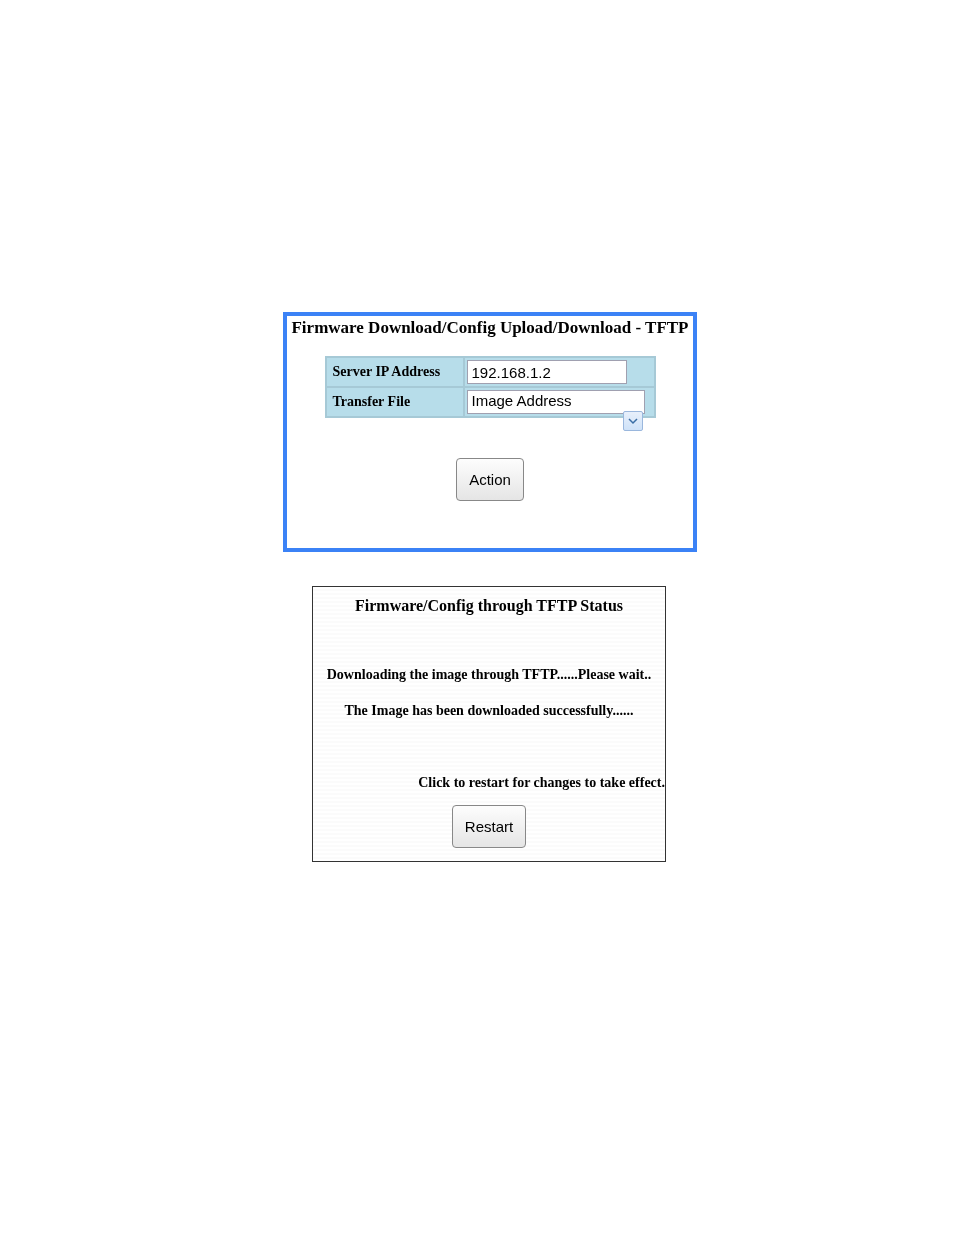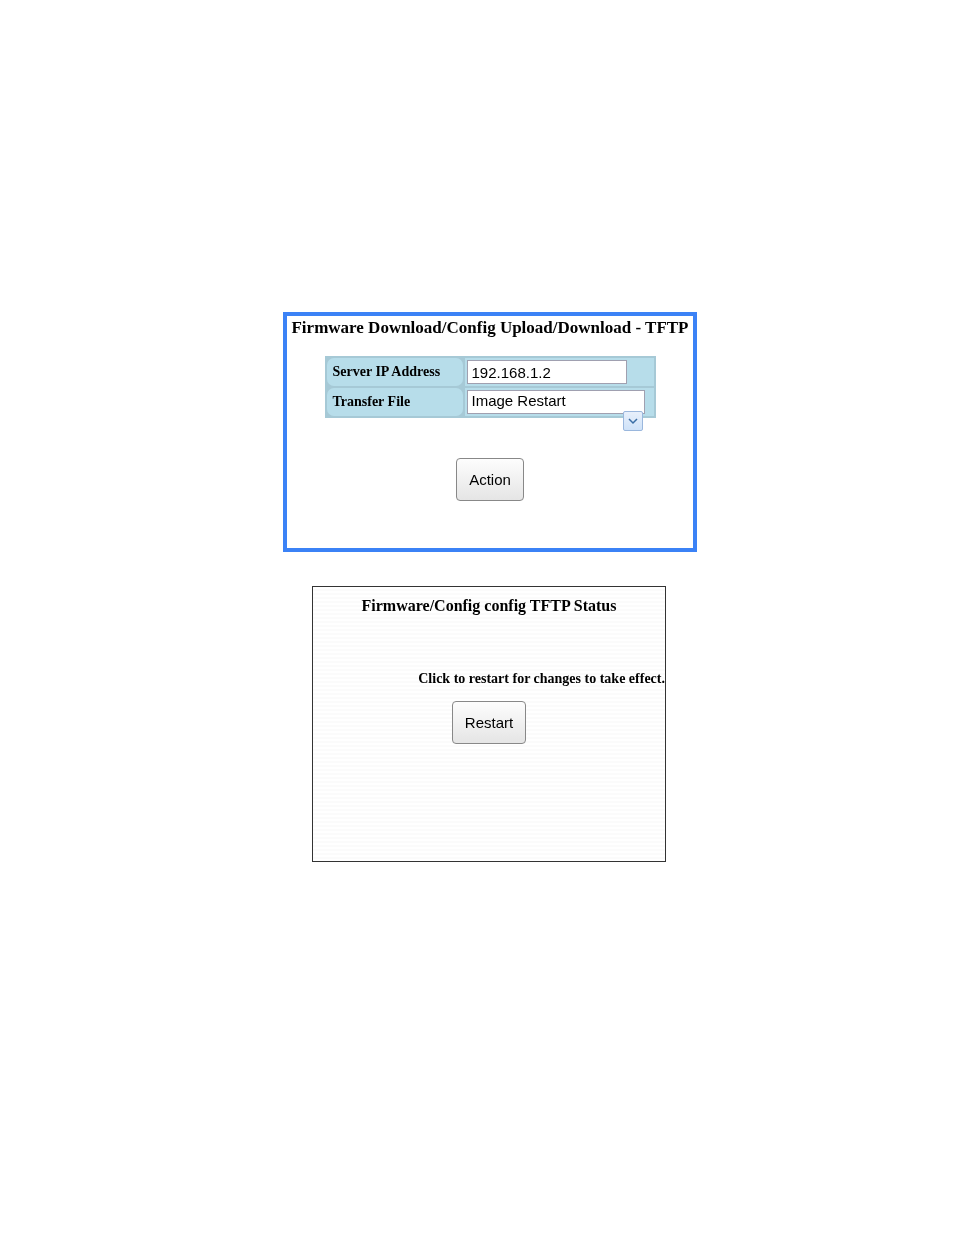--- a/index.html
+++ b/index.html
@@ -42,21 +42,20 @@
 }
 .formtable .lab {
   background: #b7ddea;
   font-weight: bold;
   font-size: 14px;
   font-family: "Times New Roman", Times, serif;
   padding: 5px 6px;
   white-space: nowrap;
   color: #000;
   width: 124px;
-  border-radius: 7px;
 }
 .formtable .inp {
   background: #b7ddea;
   padding: 2px;
   width: 185px;
 }
 .textinput {
   font-family: Arial, Helvetica, sans-serif;
   font-size: 15px;
   border: 1px solid #a0a0b0;
@@ -165,37 +164,39 @@
           <tr>
         <td class="lab">Server IP Address</td>
         <td class="inp">
           <input class="textinput" type="text" value="192.168.1.2" style="">
         </td>
       </tr>
       <tr>
         <td class="lab">Transfer File</td>
         <td class="inp">
           <span class="selectwrap">
-            <span class="selval">Image Restart</span>
+            <span class="selval">Image Address</span>
             <span class="arrowbtn">
               <svg width="10" height="10" viewBox="0 0 10 10">
                     <path d="M1 3 L5 7 L9 3" fill="none" stroke="#3a6ea5" stroke-width="1.5"></path>
                   </svg>
             </span>
           </span>
         </td>
       </tr>
     </tbody>
       </table>
     <div class="actionwrap">
       <button class="btn">Action</button>
     </div>
   </div>
 
   <div class="panel2">
-    <div class="panel2-title">Firmware/Config config TFTP Status</div>
+    <div class="panel2-title">Firmware/Config through TFTP Status</div>
+    <div class="statusline">Downloading the image through TFTP......Please wait..</div>
+    <div class="statusline2">The Image has been downloaded successfully......</div>
     <div class="restartmsg">Click to restart for changes to take effect.</div>
     <div class="restartwrap">
       <button class="btn">Restart</button>
     </div>
   </div>
 
 </div>
 
 </body></html>

